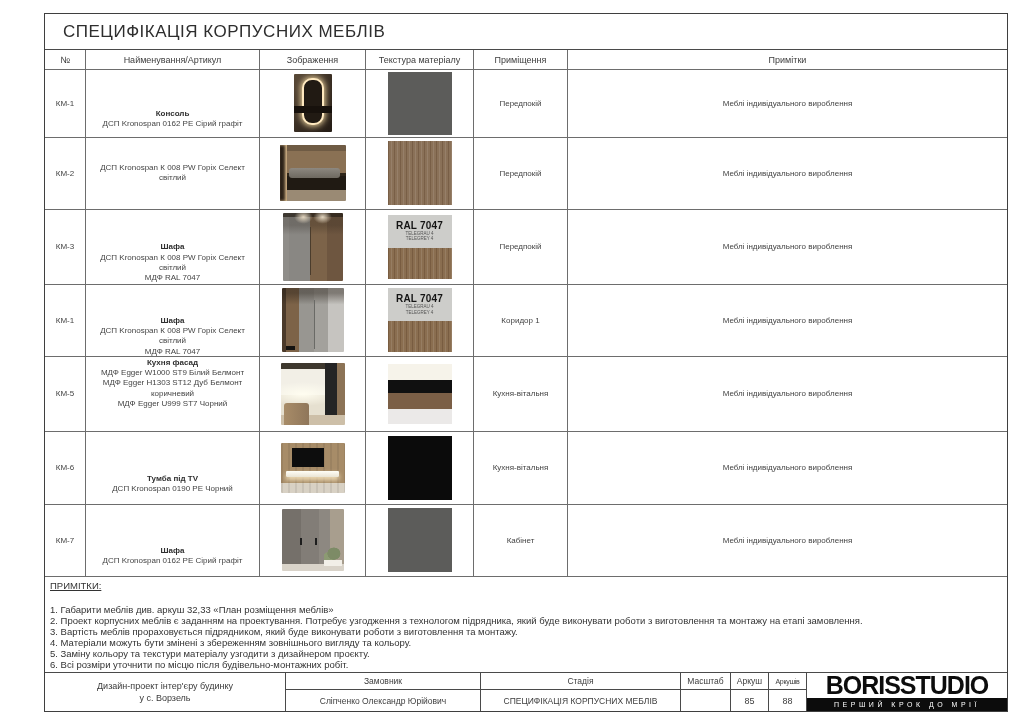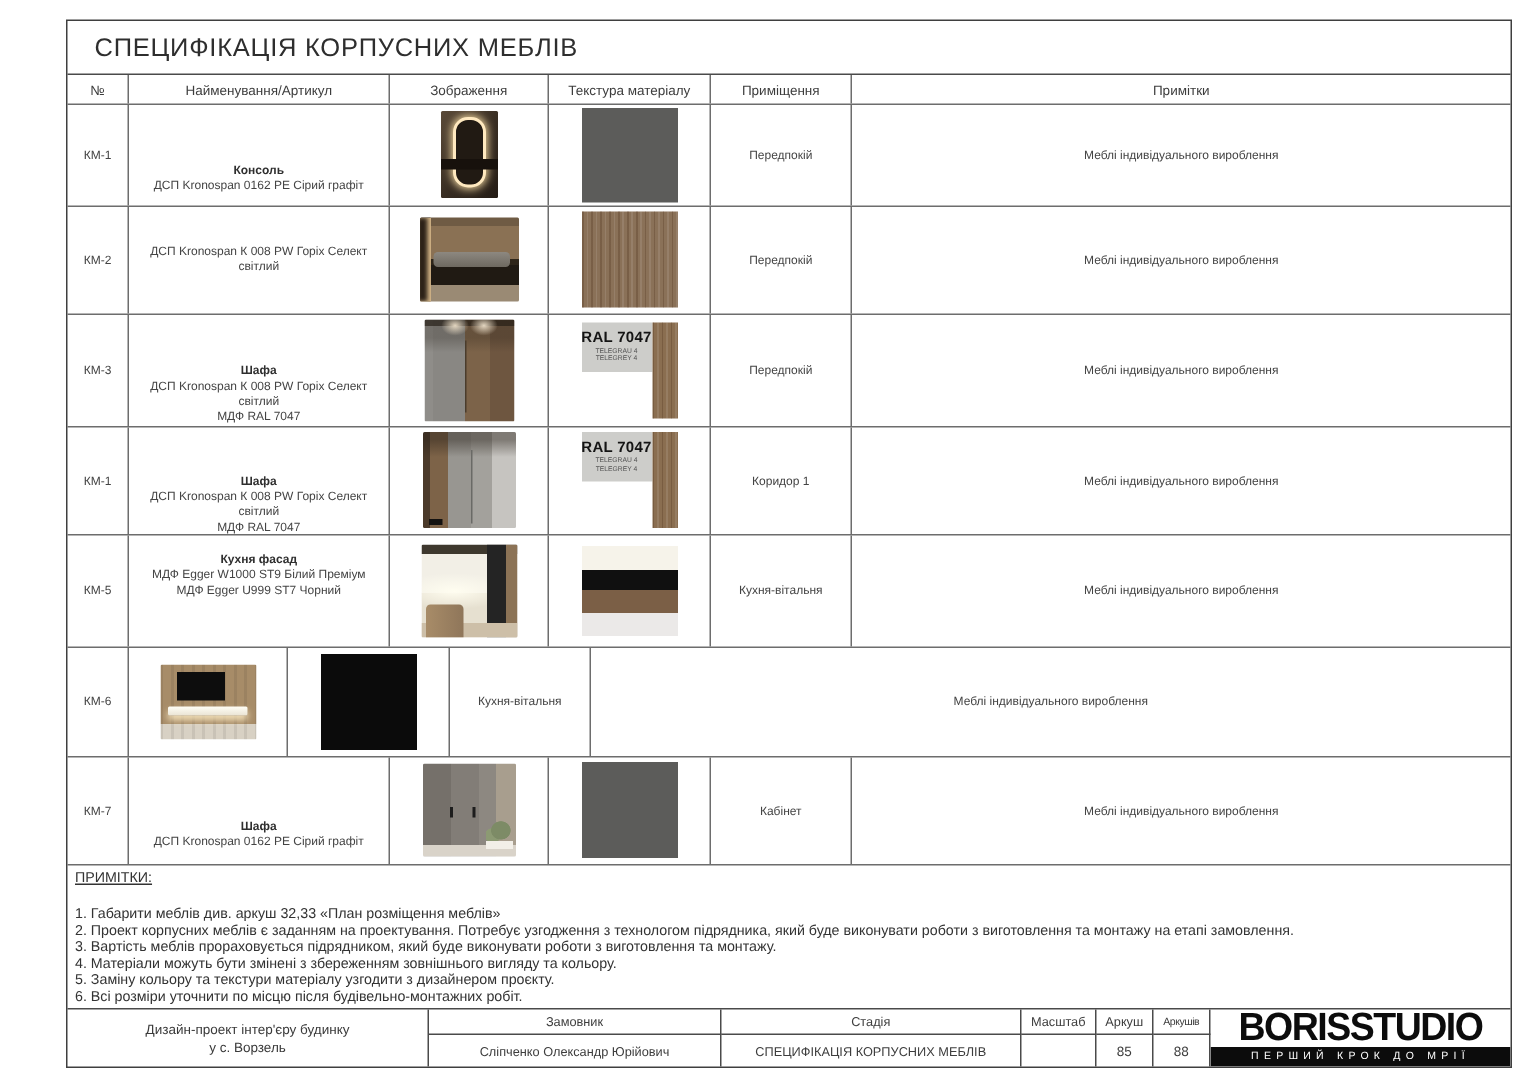--- a/index.html
+++ b/index.html
@@ -63,21 +63,21 @@
       linear-gradient(90deg,#75706a 0 30%,#827d77 30% 60%,#8d8881 60% 78%,#a89e8e 78%);}
   .ph-wd7::before{content:"";position:absolute;left:30%;top:46%;width:2px;height:7px;background:#1d1d1d;box-shadow:15px 0 0 #1d1d1d;}
   .ph-wd7::after{content:"";position:absolute;right:2px;bottom:5px;width:18px;height:20px;background:
       linear-gradient(0deg,#f2efe8 0 28%,rgba(0,0,0,0) 28%),
       radial-gradient(50% 42% at 55% 38%,#7d8b66 0 70%,rgba(125,139,102,0) 75%),
       radial-gradient(40% 34% at 25% 55%,#8c9a73 0 70%,rgba(140,154,115,0) 75%);}
 
   
   .tx{width:64px;height:64px;margin:auto;}
   .grain{background-image:repeating-linear-gradient(90deg,rgba(80,52,30,.30) 0 1px,rgba(0,0,0,0) 1px 3px,rgba(255,255,255,.10) 3px 4px,rgba(0,0,0,0) 4px 6px);}
-  .tx-ral{display:flex;flex-direction:row;border-radius:25px;}
+  .tx-ral{display:flex;flex-direction:column;border-radius:25px;}
   .ral-top{height:33px;background:#cdcdca;display:flex;flex-direction:column;align-items:center;justify-content:center;line-height:1;}
   .ral-label{font-size:10px;font-weight:bold;color:#141414;letter-spacing:.2px;}
   .ral-sub{font-size:4.5px;color:#555;margin-top:1px;}
   .ral-wood{flex:1;background-color:#8a6e50;background-image:repeating-linear-gradient(90deg,rgba(80,52,30,.30) 0 1px,rgba(0,0,0,0) 1px 3px,rgba(255,255,255,.10) 3px 4px,rgba(0,0,0,0) 4px 6px);}
   .tx-stripes{height:60px;}
 
   
   .notes{flex:1;padding:3px 6px 2px 5px;border-bottom:1px solid #4a4a4a;}
   .notes-heading{font-size:9.5px;text-decoration:underline;color:#333;margin-bottom:13px;}
   .note-line{font-size:9.5px;line-height:1.16;color:#333;}
@@ -186,36 +186,41 @@
              <div class="ral-wood"></div>
            </div>
         </div>
      <div class="tc c-room">Коридор 1</div>
      <div class="tc c-note">Меблі індивідуального вироблення</div>
       </div>
       <div class="trow" style="height: 75px;">
         <div class="tc c-num">КМ-5</div>
      <div class="tc c-name">
           <div class="nline b">Кухня фасад</div>
-          <div class="nline">МДФ Egger W1000 ST9 Білий Преміум</div>
+          <div class="nline">МДФ Egger W1000 ST9 Білий Белмонт</div>
+          <div class="nline">МДФ Egger H1303 ST12 Дуб Белмонт коричневий</div>
           <div class="nline">МДФ Egger U999 ST7 Чорний</div>
           <div class="nline b">Стільниця</div>
           <div class="nline">RICCI 0410 CLIMB вологостійка</div>
         </div>
      <div class="tc c-img">
        <div class="photo ph-kitchen"></div>
      </div>
      <div class="tc c-tex">
           <div class="tx tx-stripes" style="background:linear-gradient(#f6f3ea 0 27%, #101010 27% 49%, #7b5f46 49% 75%, #ebe9e8 75%)"></div>
         </div>
      <div class="tc c-room">Кухня-вітальня</div>
      <div class="tc c-note">Меблі індивідуального вироблення</div>
       </div>
       <div class="trow" style="height: 73px;">
         <div class="tc c-num">КМ-6</div>
+     <div class="tc c-name">
+          <div class="nline b">Тумба під TV</div>
+          <div class="nline">ДСП Kronospan 0190 PE Чорний</div>
+        </div>
      <div class="tc c-img">
        <div class="photo ph-tv"></div>
      </div>
      <div class="tc c-tex">
           <div class="tx" style="background:#0b0b0b"></div>
         </div>
      <div class="tc c-room">Кухня-вітальня</div>
      <div class="tc c-note">Меблі індивідуального вироблення</div>
       </div>
       <div class="trow" style="height: 72px;">

